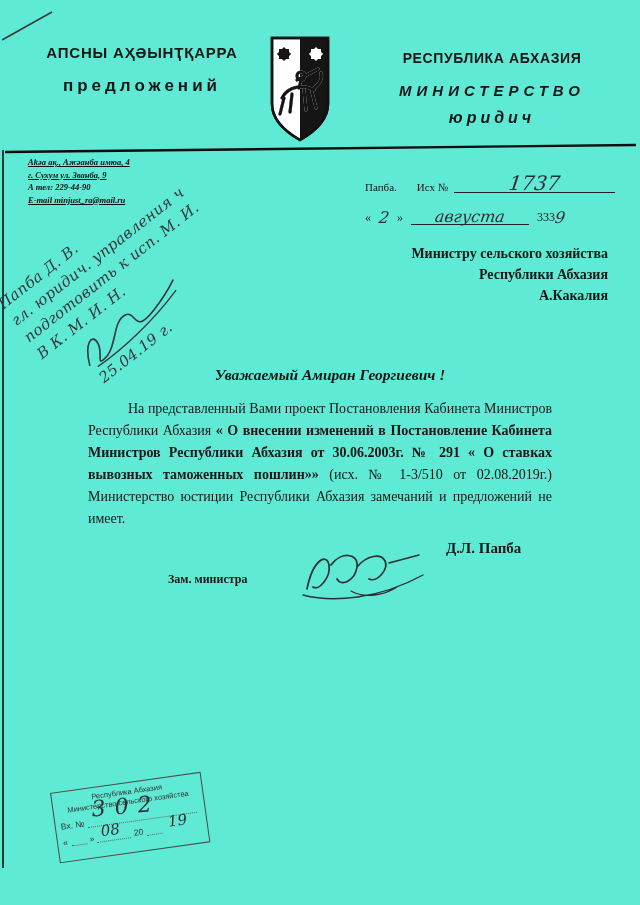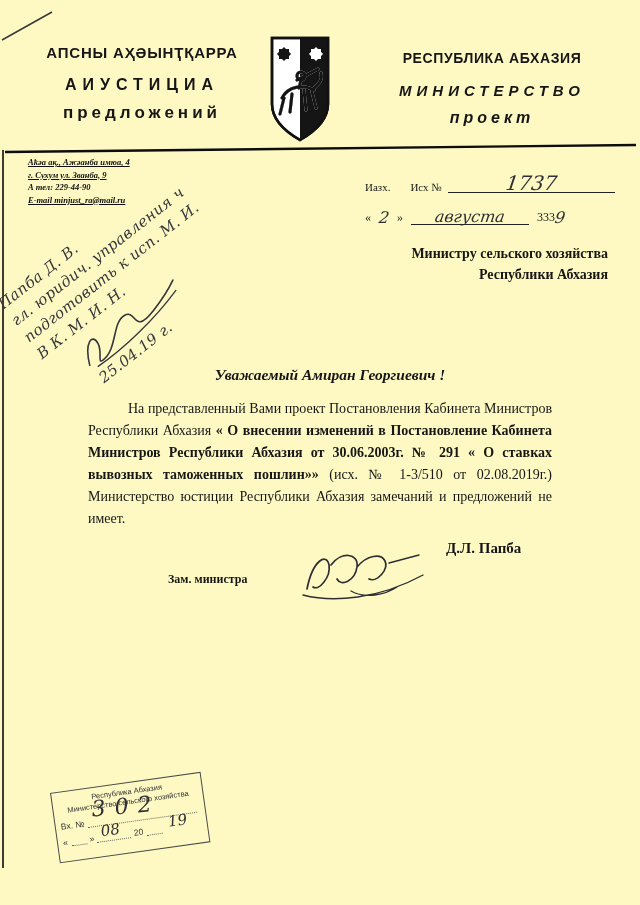--- a/index.html
+++ b/index.html
@@ -1,18 +1,18 @@
 <!DOCTYPE html>
 <html><head>
 <meta charset="utf-8">
 <style>
   html,body{margin:0;padding:0;background:#888;}
   .page{
     position:relative;width:640px;height:905px;margin:0 auto;
-    background:#fef9c3;overflow:hidden;
+    background:#5eead4;overflow:hidden;
     font-family:"Liberation Serif",serif;color:#161616;
   }
   
   .lh-left{position:absolute;left:28px;top:44px;width:228px;text-align:center;font-family:"Liberation Sans",sans-serif;}
   .lh-left .l1{font-weight:bold;font-size:15px;letter-spacing:.8px;margin-bottom:15px;}
   .lh-left .l2{font-weight:bold;font-size:16px;letter-spacing:6px;margin-bottom:9px;}
   .lh-left .l3{font-weight:bold;font-size:17px;letter-spacing:4px;}
   .lh-right{position:absolute;left:372px;top:50px;width:240px;text-align:center;font-family:"Liberation Sans",sans-serif;}
   .lh-right .r1{font-weight:bold;font-size:14px;letter-spacing:.6px;margin-bottom:16px;}
   .lh-right .r2{font-style:italic;font-weight:bold;font-size:15px;letter-spacing:5px;margin-bottom:10px;}
@@ -68,21 +68,20 @@
 <div class="page">
 
   <svg class="artifacts" width="640" height="905">
     <line x1="2" y1="40" x2="52" y2="12" stroke="#3a3a3a" stroke-width="1.6"></line>
     <line x1="3" y1="150" x2="3" y2="868" stroke="#1c1c1c" stroke-width="2" opacity="0.85"></line>
     <line x1="5" y1="152" x2="636" y2="145" stroke="#0d0d0d" stroke-width="2.4"></line>
   </svg>
 
   <div class="lh-left">
     <div class="l1">АПСНЫ АҲӘЫНҬҚАРРА</div>
-    <div class="l2">АИУСТИЦИА</div>
     <div class="l3">предложений</div>
   </div>
 
   <svg class="emblem" viewBox="0 0 66 110">
     <defs>
       <clipPath id="shieldClip">
           <path d="M5,4 H61 V70 Q61,90 33,106 Q5,90 5,70 Z"></path>
         </clipPath>
       <g id="rider" fill="none" stroke-linecap="round" stroke-width="3">
         <path d="M15,64 C21,52 37,50 47,56"></path>
@@ -119,33 +118,33 @@
       <g stroke="#151515">
           <use href="#rider" clip-path="url(#shieldClip)"></use>
         </g>
     </g>
     <path d="M5,4 H61 V70 Q61,90 33,106 Q5,90 5,70 Z" fill="none" stroke="#111" stroke-width="2.5"></path>
   </svg>
 
   <div class="lh-right">
     <div class="r1">РЕСПУБЛИКА АБХАЗИЯ</div>
     <div class="r2">МИНИСТЕРСТВО</div>
-    <div class="r3">проект</div>
+    <div class="r3">юридич</div>
   </div>
 
   <div class="contact">
     <div class="u">Аҟәа ақ., Ажәанба имюа, 4</div>
     <div class="u">г. Сухум ул. Званба, 9</div>
     <div>А тел: 229-44-90</div>
     <div class="u">E-mail minjust_ra@mail.ru</div>
   </div>
 
   <div class="ref">
     <div class="ref-row">
-      <span class="lab">Иазх.</span>
+      <span class="lab">Папба.</span>
       <span class="lab2">Исх №</span>
       <span class="numline"><span class="hand hand-lg">1737</span></span>
     </div>
     <div class="ref-date">
       <span>«</span>
       <span class="dayslot"><span class="hand hand-md">2</span></span>
       <span>»</span>
       <span class="monthline"><span class="hand hand-md">августа</span></span>
       <span>333</span>
       <span class="hand hand-md">9</span>
@@ -160,20 +159,21 @@
     <svg width="130" height="34" viewBox="0 0 130 34">
       <path d="M8,26 C18,4 30,2 28,14 C26,24 14,30 22,30 C40,30 52,6 66,8 C80,10 60,30 92,22 C108,18 118,14 126,10" fill="none" stroke="#35353b" stroke-width="1.6" stroke-linecap="round"></path>
       <path d="M14,32 C44,34 86,30 122,20" fill="none" stroke="#35353b" stroke-width="1.3" stroke-linecap="round"></path>
     </svg>
     <div class="nl nd">25.04.19 г.</div>
   </div>
 
   <div class="addressee">
     <div>Министру сельского хозяйства</div>
     <div>Республики Абхазия</div>
+    <div>А.Какалия</div>
   </div>
 
   <div class="salutation">Уважаемый Амиран Георгиевич !</div>
 
   <div class="body-par"><span>На представленный Вами проект Постановления Кабинета Министров Республики Абхазия </span><span class="b">« О внесении изменений в Постановление Кабинета Министров Республики Абхазия  от 30.06.2003г. № 291 « О ставках вывозных таможенных пошлин»»</span><span> (исх. № 1-3/510 от 02.08.2019г.) Министерство юстиции Республики Абхазия замечаний и предложений не имеет.</span></div>
 
   <div class="signoff-title">Зам. министра</div>
   <svg class="signoff-sig" width="140" height="60" viewBox="0 0 140 60">
     <path d="M14,44 C20,14 34,8 36,20 C38,32 26,46 20,42 M38,20 C48,6 66,8 64,22 C62,36 48,42 44,34 M64,22 C74,10 88,8 92,16 C96,24 84,38 76,34" fill="none" stroke="#2e2e34" stroke-width="1.7" stroke-linecap="round"></path>
     <path d="M10,50 C40,58 86,54 130,30 M58,46 C72,54 92,50 104,42" fill="none" stroke="#2e2e34" stroke-width="1.4" stroke-linecap="round"></path>

